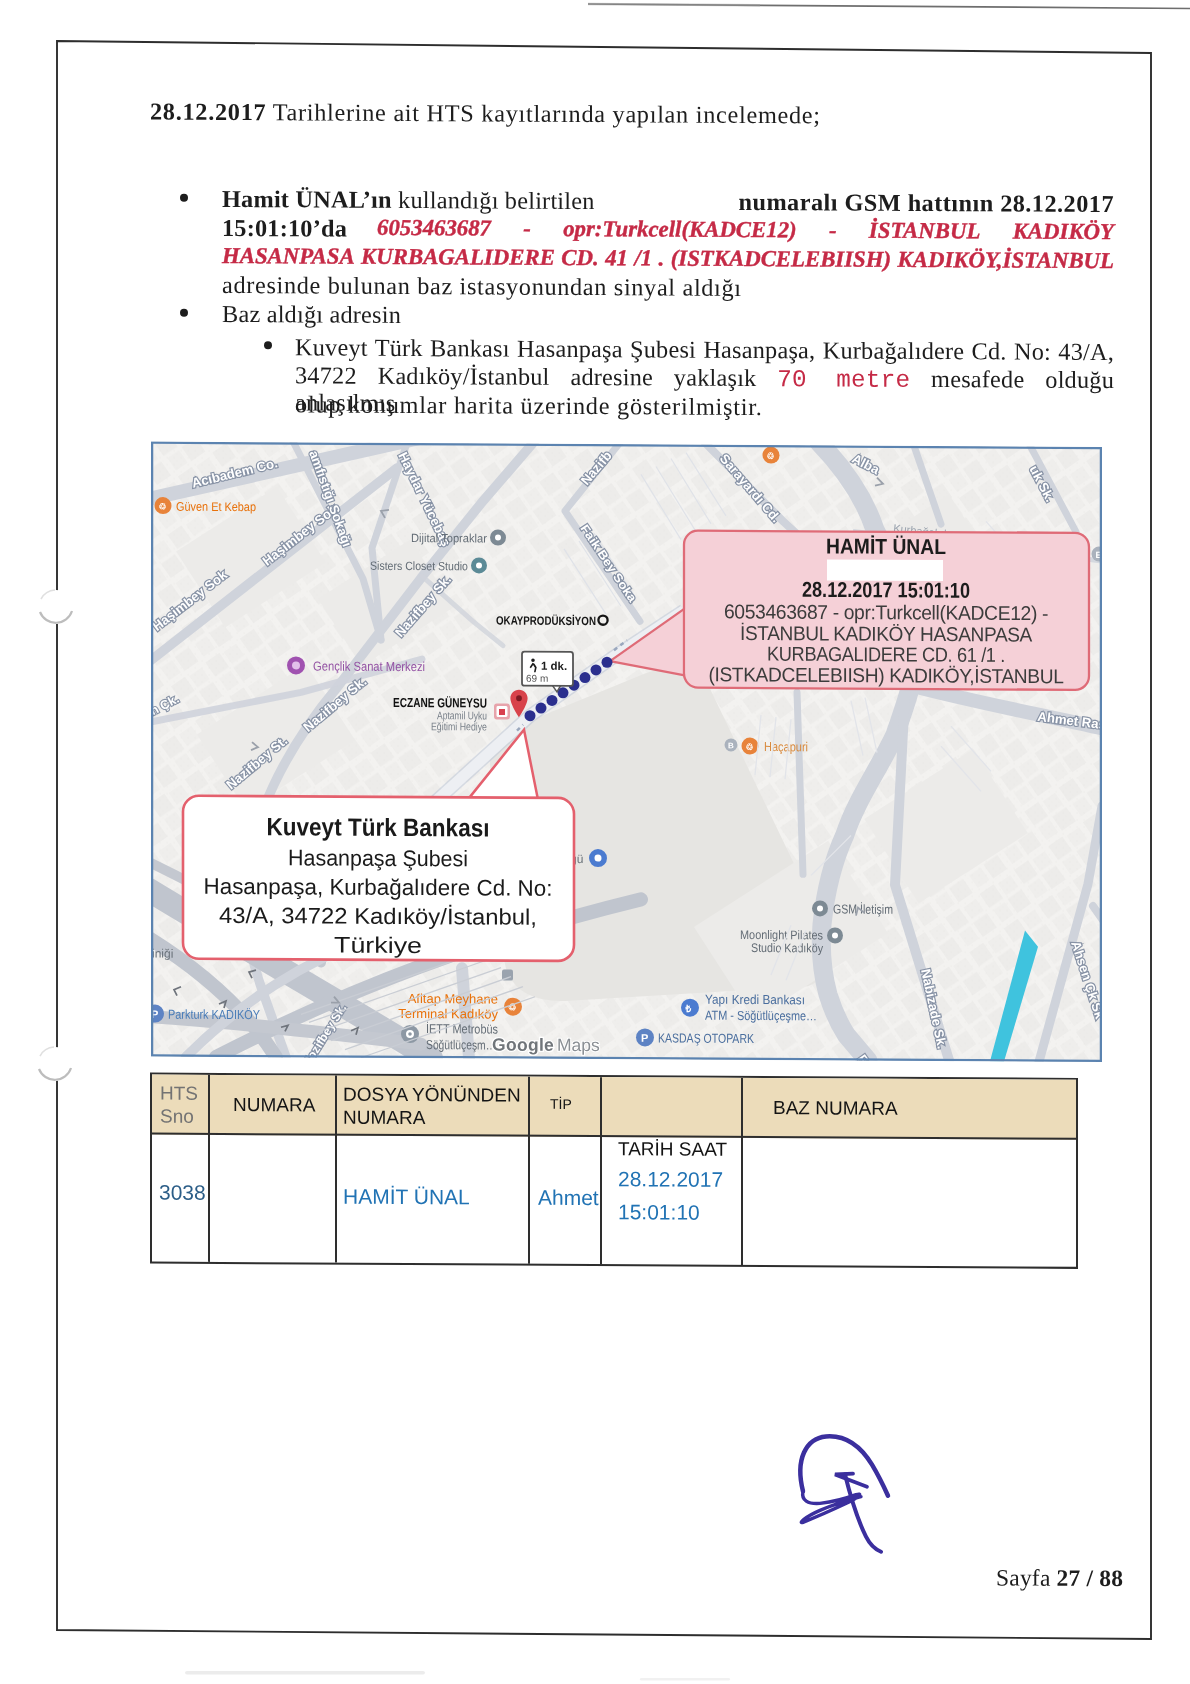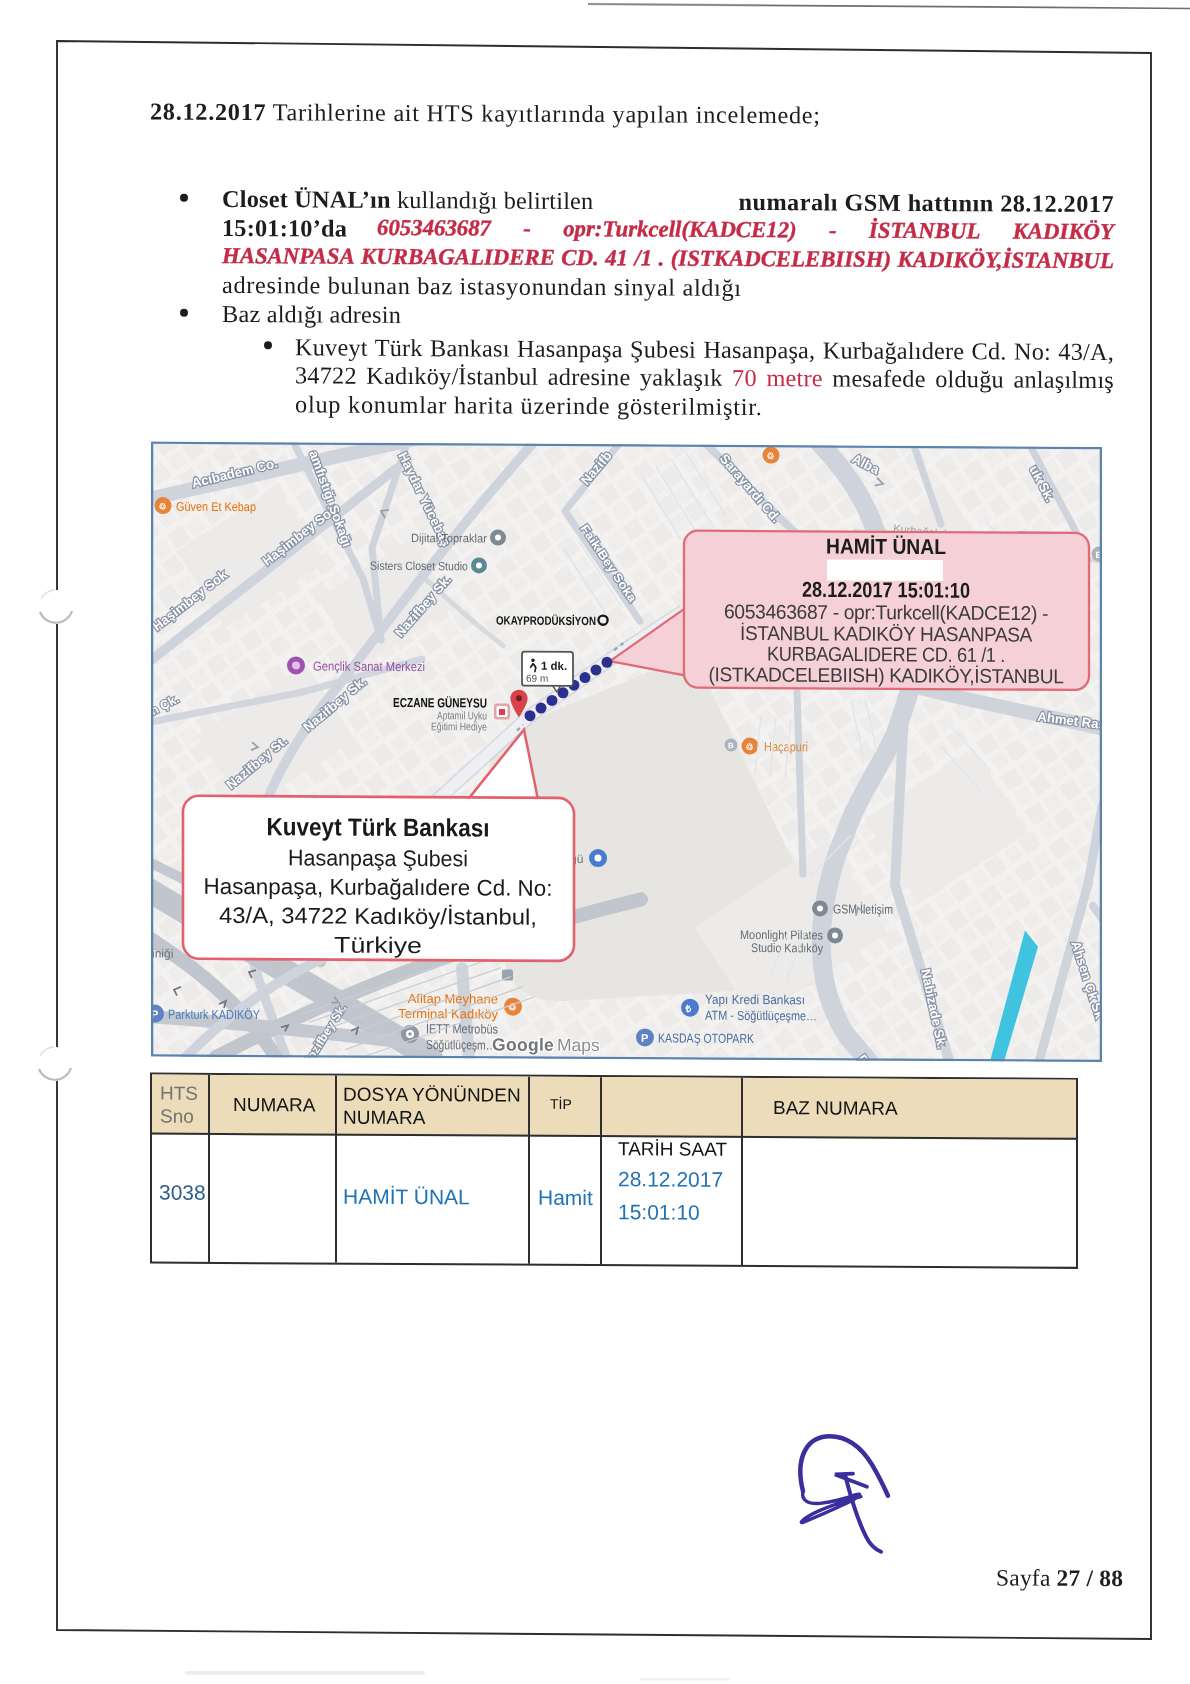--- a/index.html
+++ b/index.html
@@ -4,21 +4,21 @@
 <style>
   html,body{margin:0;padding:0;}
   body{width:1190px;height:1684px;background:#ffffff;position:relative;overflow:hidden;
        font-family:"Liberation Serif", serif;}
   .abs{position:absolute;}
   .tilt{position:absolute;left:0;top:0;width:1190px;height:1684px;
         transform:skewY(0.33deg);transform-origin:57px 0;}
   .ln{position:absolute;white-space:nowrap;font-size:24.3px;color:#1d1d1d;line-height:1;letter-spacing:0.2px;}
   .j{white-space:normal;text-align:justify;text-align-last:justify;}
   b{font-weight:bold;}
-  .red{color:#c52a46;}
+  .red{color:#c52a46;font-family:Liberation Mono, monospace;}
   .redi{color:#c52a46;font-weight:bold;font-style:italic;font-size:22.8px;letter-spacing:0;-webkit-text-stroke:0.4px #c52a46;}
   .dot{position:absolute;background:#1d1d1d;border-radius:50%;width:8px;height:8px;}
   .flexline{display:flex;justify-content:space-between;}
 </style>
 </head>
 <body>
 
 <svg class="abs" style="left:0;top:0;" width="1190" height="14" viewBox="0 0 1190 14">
   <line x1="588" y1="4" x2="1190" y2="8.5" stroke="#6e6e6e" stroke-width="1.7"></line>
   <line x1="588" y1="4" x2="760" y2="5.2" stroke="#9a9a9a" stroke-width="2.6" opacity="0.5"></line>
@@ -43,21 +43,21 @@
   <rect x="640" y="1678" width="90" height="2.5" rx="1.2" fill="#dcdcdc" opacity="0.4"></rect>
 </svg>
 
 <div class="tilt">
 
 <div class="ln" style="left:150px;top:99px;letter-spacing:0.7px;"><b>28.12.2017</b> Tarihlerine ait HTS kayıtlarında yapılan incelemede;</div>
 
 <div class="dot" style="left:180px;top:193px;"></div>
 
 <div class="ln" style="left:222px;top:186px;width:892px;">
-      <span style="float:left;"><b>Closet ÜNAL’ın</b> kullandığı belirtilen</span>
+      <span style="float:left;"><b>Hamit ÜNAL’ın</b> kullandığı belirtilen</span>
       <span style="float:right;letter-spacing:0.45px;"><b>numaralı GSM hattının 28.12.2017</b></span>
     </div>
 
 <div class="ln flexline" style="left:222px;top:214.8px;width:892px;">
       <b>15:01:10’da</b>
       <span class="redi flexline" style="flex:1;margin-left:30px;">
         <span>6053463687</span>
         <span>-</span>
         <span>opr:Turkcell(KADCE12)</span>
         <span>-</span>
@@ -446,21 +446,21 @@
 
   <div class="abs" style="left:8px;top:7px;font-size:19px;color:#737373;line-height:23px;">HTS<br>Sno</div>
   <div class="abs" style="left:81px;top:19px;font-size:19px;color:#141414;">NUMARA</div>
   <div class="abs" style="left:191px;top:7px;font-size:19px;color:#141414;line-height:23px;">DOSYA YÖNÜNDEN<br>NUMARA</div>
   <div class="abs" style="left:398px;top:19px;font-size:14px;color:#141414;">TİP</div>
   <div class="abs" style="left:466px;top:19px;font-size:19px;color:#141414;margin-top:42px;">TARİH SAAT</div>
   <div class="abs" style="left:599px;top:19px;font-size:19px;color:#141414;margin-left:22px;">BAZ NUMARA</div>
 
   <div class="abs" style="left:7px;top:106px;font-size:21px;color:#2b5d87;">3038</div>
   <div class="abs" style="left:191px;top:109px;font-size:21px;color:#2173b4;">HAMİT ÜNAL</div>
-  <div class="abs" style="left:386px;top:109px;font-size:21px;color:#2173b4;">Hamit</div>
+  <div class="abs" style="left:386px;top:109px;font-size:21px;color:#2173b4;">Ahmet</div>
   <div class="abs" style="left:466px;top:85px;font-size:21px;color:#2173b4;line-height:33px;">28.12.2017<br>15:01:10</div>
 </div>
 
 <svg class="abs" style="left:760px;top:1410px;" width="180" height="160" viewBox="0 0 180 160">
   <g fill="none" stroke="#3b2f9e" stroke-linecap="round">
     <path d="M 43,77 C 35,45 46,24 66,22 C 89,20 104,37 112,50 C 118,60 123,70 128,81" stroke-width="4.5"></path>
     <path d="M 43,77 C 41,86 48,90 60,89 C 75,87 88,83 96,80 C 103,78 100,82 88,88 C 65,99 48,106 43,108 C 38,110 44,103 60,96 C 76,89 94,84 101,82" stroke-width="3.4"></path>
     <path d="M 107,72 L 75,60 L 93,59" stroke-width="3.8"></path>
     <path d="M 85,60 C 92,88 99,108 106,122 C 110,130 116,135 121,137" stroke-width="4"></path>
   </g>

